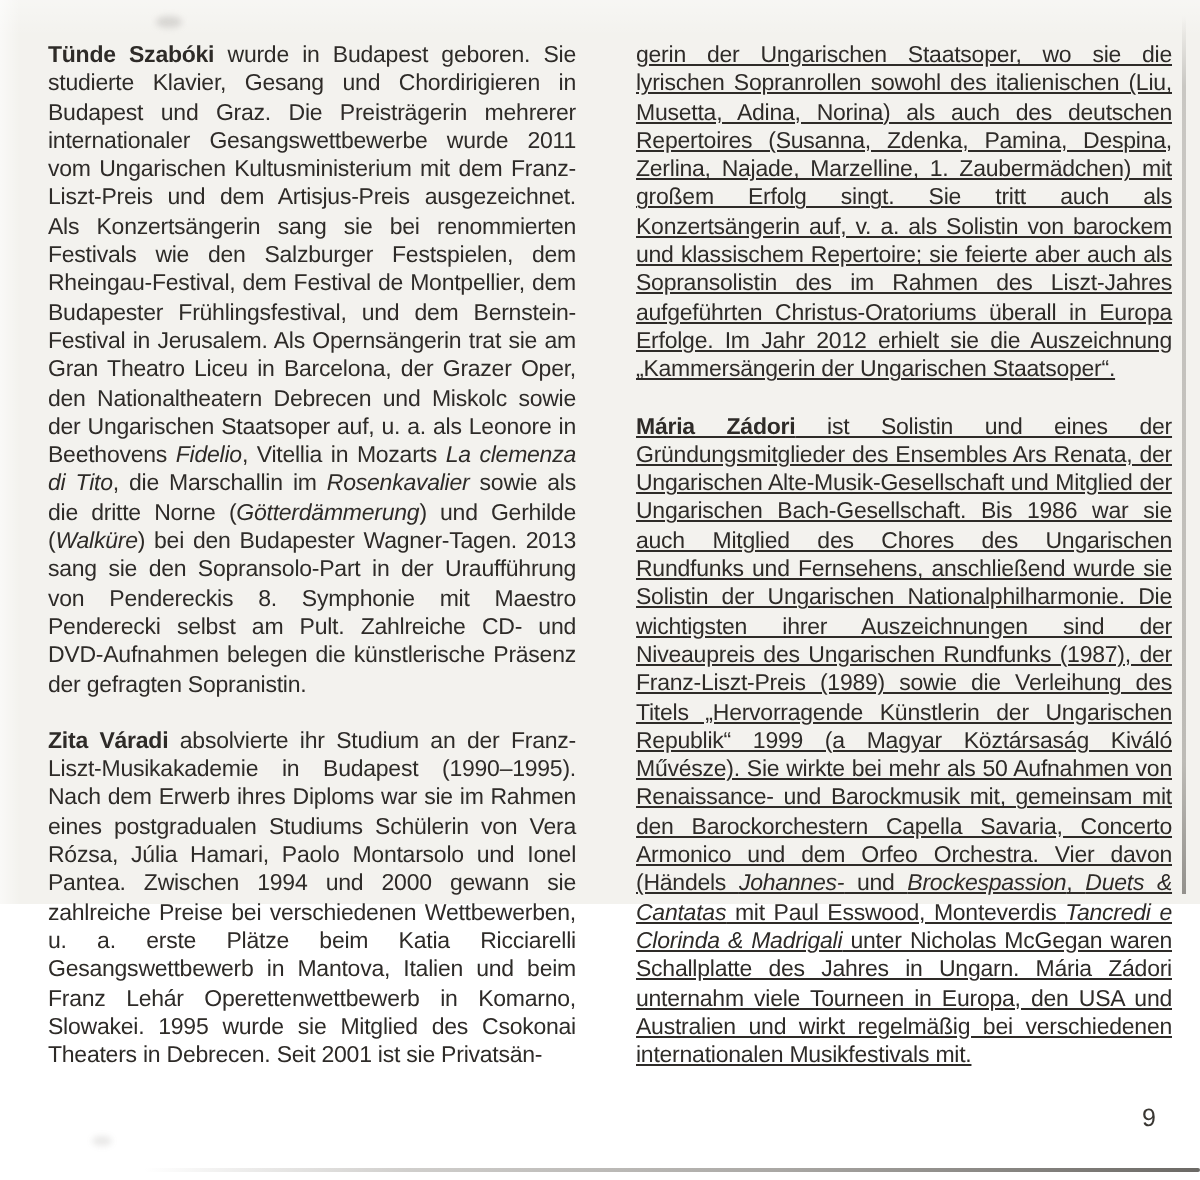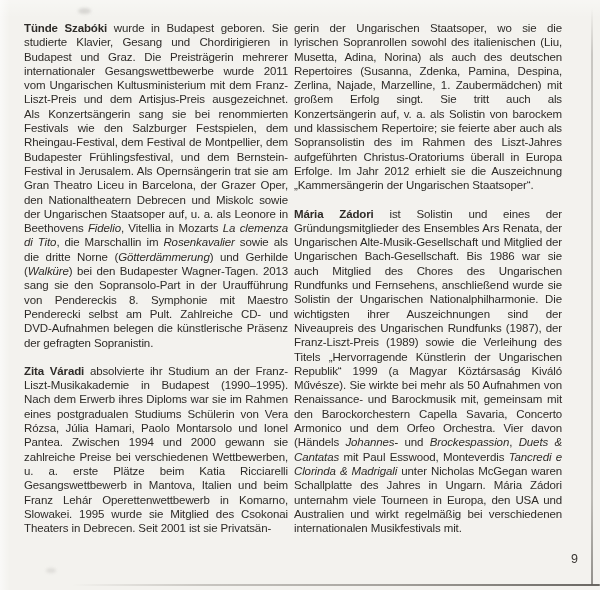--- a/index.html
+++ b/index.html
@@ -6,21 +6,21 @@
     margin: 0;
     padding: 0;
     width: 600px;
     height: 590px;
     overflow: hidden;
     font-family: "Liberation Sans", "DejaVu Sans", sans-serif;
   }
   .page {
     position: relative;
     width: 600px;
-    height: 590px;
+    height: 452px;
     background: #f3f2ee;
   }
   
   .page::before {
     content: "";
     position: absolute;
     inset: 0;
     background:
       linear-gradient(to right, rgba(255,255,255,0.55), rgba(255,255,255,0) 10px),
       linear-gradient(to bottom, rgba(255,255,255,0.35), rgba(255,255,255,0) 18px);
@@ -31,21 +31,21 @@
     top: 21px;
     text-align: justify;
     font-size: 11.5px;
     line-height: 14.3px;
     letter-spacing: -0.12px;
     color: #2e2b28;
     hyphens: auto;
     -webkit-hyphens: auto;
   }
   .col-left  { left: 24px;  width: 264px; }
-  .col-right { left: 294px; width: 268px; }
+  .col-right { left: 318px; width: 268px; text-decoration: underline; }
   .para { margin: 0 0 14px 0; }
   .seg-bold   { font-weight: bold; }
   .seg-italic { font-style: italic; }
   .page-number {
     position: absolute;
     top: 552px;
     right: 22px;
     font-size: 12.5px;
     line-height: 14px;
     color: #3a3733;

